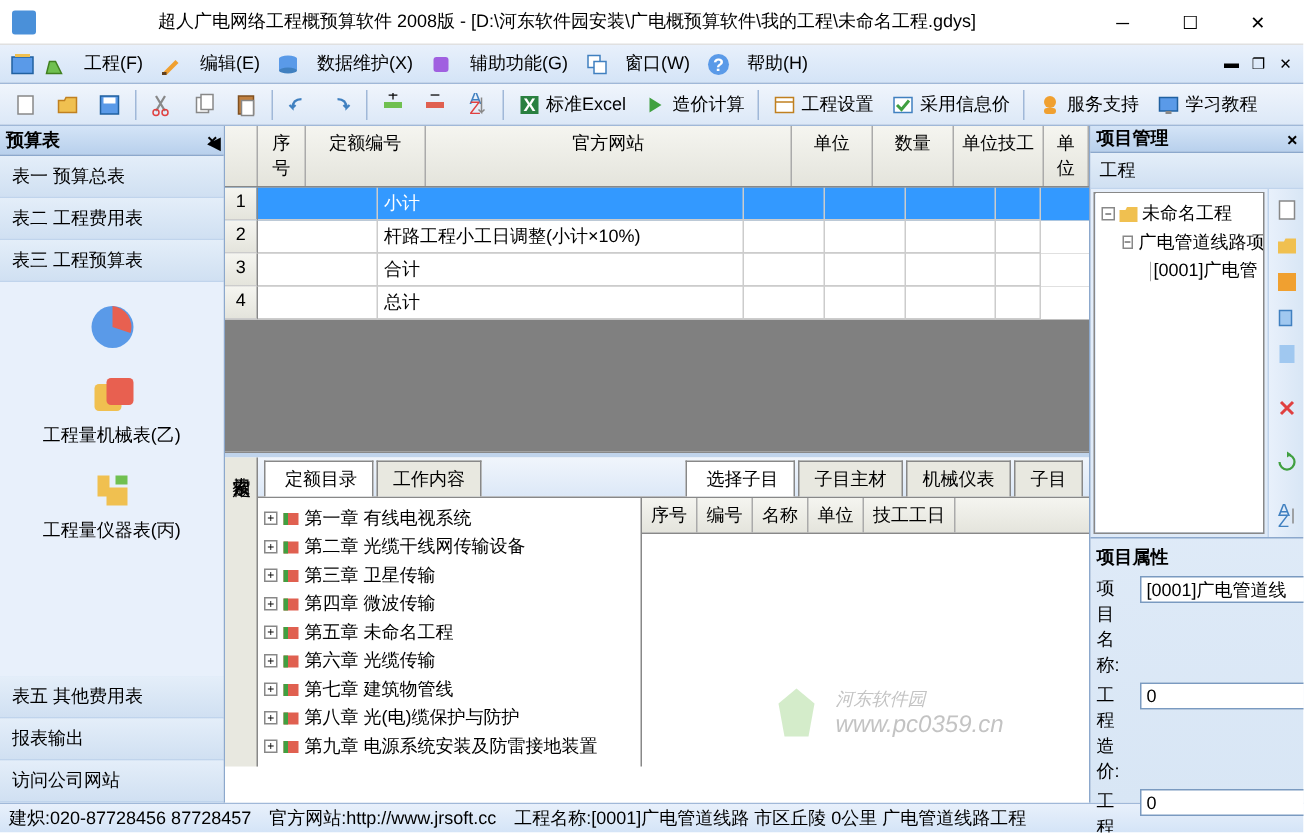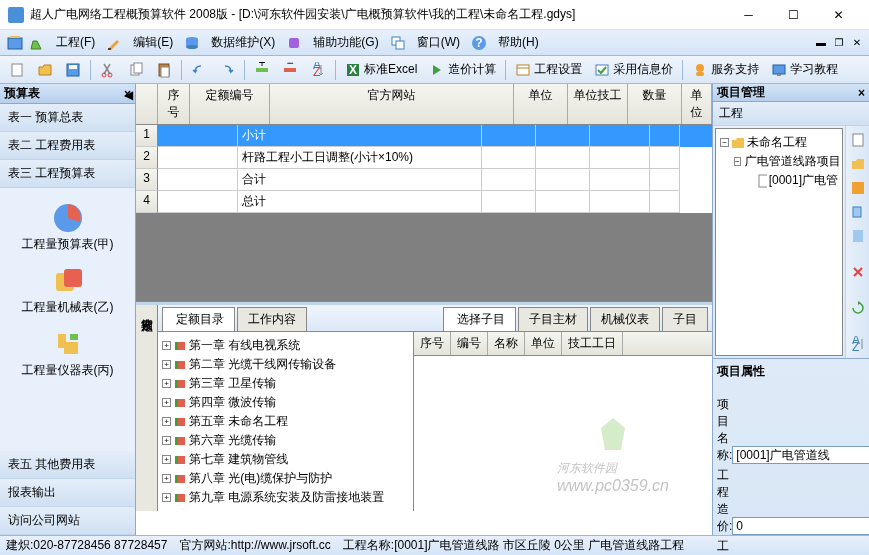--- a/index.html
+++ b/index.html
@@ -1,19 +1,19 @@
 <!DOCTYPE html>
 <html><head>
 <meta charset="utf-8">
 <style>
 * { margin: 0; padding: 0; box-sizing: border-box; font-family: "Microsoft YaHei", SimSun, sans-serif; font-size: 12px; }
 body { background: #fff; overflow: hidden; width: 869px; height: 555px; }
 .titlebar { height: 30px; background: #fff; display: flex; align-items: center; padding: 0 8px; border-bottom: 1px solid #e0e0e0; }
 .titlebar .icon { width: 16px; height: 16px; background: #4a90d9; border-radius: 2px; margin-right: 6px; }
-.titlebar .title { flex: 1; color: #000; }
+.titlebar .title { flex: 1; color: #000; text-align: center; }
 .win-controls { display: flex; gap: 0; }
 .win-btn { width: 45px; height: 28px; display: flex; align-items: center; justify-content: center; cursor: pointer; }
 .menubar { height: 26px; background: linear-gradient(#e8f0fb, #d4e4f7); display: flex; align-items: center; padding: 0 4px; border-bottom: 1px solid #a0b8d8; }
 .menu-icon { width: 16px; height: 16px; margin: 0 3px; display: inline-flex; align-items: center; justify-content: center; }
 .menu-item { padding: 3px 8px; cursor: pointer; display: flex; align-items: center; gap: 3px; }
 .mdi-controls { margin-left: auto; display: flex; gap: 2px; }
 .mdi-btn { width: 16px; height: 14px; display: flex; align-items: center; justify-content: center; cursor: pointer; font-size: 10px; }
 .toolbar { height: 28px; background: linear-gradient(#f0f5fc, #dce8f7); display: flex; align-items: center; padding: 0 4px; border-bottom: 1px solid #a0b8d8; gap: 2px; }
 .tool-btn { padding: 2px 4px; cursor: pointer; display: flex; align-items: center; gap: 3px; border: 1px solid transparent; }
 .tool-sep { width: 1px; height: 20px; background: #a0b8d8; margin: 0 2px; }
@@ -39,31 +39,31 @@
 .btab { padding: 3px 10px; background: #e8e8e0; border: 1px solid #888; border-bottom: none; cursor: pointer; }
 .btab.active { background: #fff; padding-left: 13px; }
 .splitter-icons { display: flex; flex-direction: column; gap: 2px; padding: 2px; }
 .bottom-content { flex: 1; display: flex; background: #fff; }
 .tree-panel { flex: 1; border-right: 1px solid #888; overflow: auto; padding: 4px; }
 .tree-item { display: flex; align-items: center; gap: 3px; padding: 1px 0; cursor: pointer; white-space: nowrap; }
 .tree-exp { width: 9px; height: 9px; border: 1px solid #888; display: flex; align-items: center; justify-content: center; font-size: 8px; line-height: 1; }
 .right-sub { width: 298px; display: flex; flex-direction: column; }
 .sub-header { display: flex; background: linear-gradient(#f5f5f0, #e4e4dc); border-bottom: 1px solid #888; }
 .sub-header-cell { padding: 3px 6px; border-right: 1px solid #aaa; text-align: center; }
-.right-panel { width: 157px; background: linear-gradient(#e8f0fb, #d8e6f5); border-left: 1px solid #8ca8cc; display: flex; flex-direction: column; }
+.right-panel { width: 143px; background: linear-gradient(#e8f0fb, #d8e6f5); border-left: 1px solid #8ca8cc; display: flex; flex-direction: column; }
 .proj-tree { flex: 1; background: #fff; border: 1px solid #888; margin: 2px; padding: 4px; overflow: auto; }
 .proj-tree-item { display: flex; align-items: center; gap: 2px; padding: 1px 0; white-space: nowrap; }
 .right-toolbar { width: 24px; background: linear-gradient(90deg, #e8f0fb, #d8e6f5); display: flex; flex-direction: column; gap: 4px; padding: 4px 2px; border-left: 1px solid #c0d4ec; }
 .rt-btn { width: 20px; height: 20px; display: flex; align-items: center; justify-content: center; cursor: pointer; }
 .prop-panel { border-top: 1px solid #8ca8cc; padding: 4px; }
-.prop-row { display: flex; align-items: flex-end; margin-bottom: 3px; }
+.prop-row { display: flex; align-items: flex-start; margin-bottom: 3px; gap: 14px; }
 .prop-label { width: 56px; }
 .prop-input { flex: 1; border: 1px solid #7a9ac0; background: #fff; padding: 1px 3px; height: 18px; }
 .statusbar { height: 20px; background: linear-gradient(#e8f0fb, #d4e4f7); display: flex; align-items: center; padding: 0 6px; border-top: 1px solid #a0b8d8; gap: 12px; }
-.watermark { position: absolute; right: 200px; bottom: 60px; opacity: 0.5; font-size: 28px; color: #888; font-style: italic; pointer-events: none; display: flex; align-items: center; gap: 6px; flex-direction: column; }
+.watermark { position: absolute; right: 200px; bottom: 60px; opacity: 0.5; font-size: 28px; color: #888; font-style: italic; pointer-events: none; display: flex; align-items: center; gap: 6px; }
 .vert-text { writing-mode: vertical-rl; padding: 4px 2px; background: #e8e8e0; border-right: 1px solid #888; }
 svg { display: block; }
 </style>
 </head>
 <body>
 
 <div class="titlebar">
   <div class="icon"></div>
   <div class="title">超人广电网络工程概预算软件 2008版 - [D:\河东软件园安装\广电概预算软件\我的工程\未命名工程.gdys]</div>
   <div class="win-controls">
@@ -265,21 +265,20 @@
     <div class="nav-item">表二 工程费用表</div>
     <div class="nav-item">表三 工程预算表</div>
     <div class="nav-content">
       <div class="nav-big-item">
         <div class="nav-big-icon">
             <svg width="32" height="32">
               <circle cx="16" cy="16" r="14" fill="#5a9ae8"></circle>
               <path d="M16 2 A14 14 0 0 1 28 20 L16 16 Z" fill="#e86050"></path>
             </svg>
           </div>
-        <div>工程量预算表(甲)</div>
       </div>
       <div class="nav-big-item">
         <div class="nav-big-icon">
             <svg width="32" height="32">
               <rect x="4" y="8" width="18" height="18" fill="#f0c050" rx="3"></rect>
               <rect x="12" y="4" width="18" height="18" fill="#e86050" rx="3"></rect>
             </svg>
           </div>
         <div>工程量机械表(乙)</div>
       </div>
@@ -303,22 +302,22 @@
       <span>◀</span>
     </div>
 
     <div class="grid-area">
       <div class="grid-header" id="grid-header">
           <div class="grid-header-cell" style="width:22px"></div>
           <div class="grid-header-cell" style="width:32px">序号</div>
           <div class="grid-header-cell" style="width:80px">定额编号</div>
           <div class="grid-header-cell" style="width:244px">官方网站</div>
           <div class="grid-header-cell" style="width:54px">单位</div>
+          <div class="grid-header-cell" style="width:54px">数量</div>
           <div class="grid-header-cell" style="width:60px">单位技工</div>
-          <div class="grid-header-cell" style="width:54px">数量</div>
           <div class="grid-header-cell" style="width:30px">单位</div>
         </div>
       <div class="grid-body" id="grid-body">
           <div class="grid-row selected">
     <div class="grid-row-num" style="width:22px">1</div>
     <div class="grid-cell" style="width:80px"></div>
             <div class="grid-cell" style="width:244px">小计</div>
             <div class="grid-cell" style="width:54px"></div>
             <div class="grid-cell" style="width:54px"></div>
             <div class="grid-cell" style="width:60px"></div>
@@ -531,21 +530,21 @@
         <div class="rt-btn">
             <svg width="16" height="16">
               <text x="2" y="8" font-size="7" fill="#4080c0">A</text>
               <text x="2" y="15" font-size="7" fill="#4080c0">Z</text>
               <path d="M12 3 L12 13" stroke="#888"></path>
             </svg>
           </div>
       </div>
     </div>
     <div class="prop-panel">
-      <div style="font-weight:bold; margin-bottom:16px;">项目属性</div>
+      <div style="font-weight:bold; margin-bottom:4px;">项目属性</div>
       <div class="prop-row">
           <span class="prop-label">项目名称:</span>
           <input class="prop-input" value="[0001]广电管道线" style="">
         </div>
       <div class="prop-row">
           <span class="prop-label">工程造价:</span>
           <input class="prop-input" value="0" style="">
         </div>
       <div class="prop-row">
           <span class="prop-label">工程费:</span>

